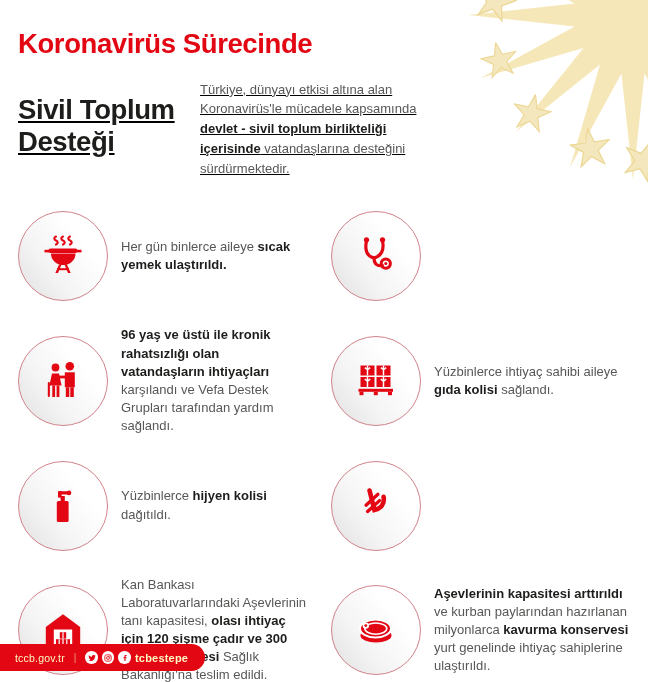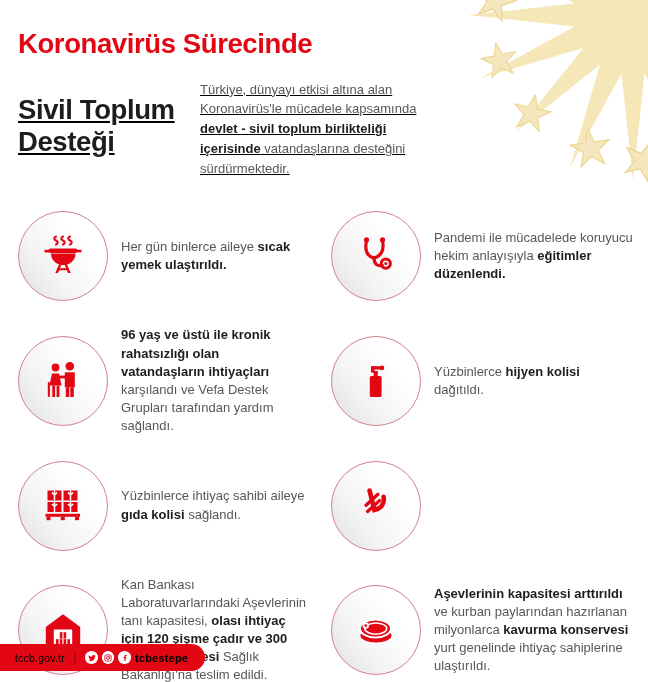--- a/index.html
+++ b/index.html
@@ -43,21 +43,21 @@
   }
   .icn svg{display:block;}
   .item p{margin:0;font-size:13px;line-height:1.4;color:#575756;}
   .col-l p{max-width:190px;}
   .col-r p{max-width:220px;}
   
   .footer{
     position:absolute;left:0;bottom:11px;height:27px;z-index:3;
     background:#e30613;border-radius:0 14px 14px 0;
     display:flex;align-items:center;gap:7px;
-    padding:0 17px 0 15px;color:#000000;
+    padding:0 17px 0 15px;color:#fef9c3;
   }
   .footer .site{font-size:10.5px;font-weight:400;letter-spacing:.2px;}
   .footer .sep{font-size:10px;opacity:.55;margin:0 2px;}
   .footer .handle{font-size:11px;font-weight:700;letter-spacing:.2px;}
   .soc{
     width:12.5px;height:12.5px;border-radius:50%;background:#fff;
     display:flex;align-items:center;justify-content:center;margin-right:-3px;
   }
   .soc:last-of-type{margin-right:1px;}
 </style>
@@ -131,54 +131,40 @@
     <div class="icn">
       <svg width="48" height="48" viewBox="0 0 48 48">
         <path d="M14.5 9C12.5 18 15 24.5 22 25.8 29 24.5 32.5 18 30.5 9" fill="none" stroke="#e30613" stroke-width="3.2" stroke-linecap="round"></path>
         <circle cx="14.5" cy="7.8" r="2.6" fill="#e30613"></circle>
         <circle cx="30.5" cy="7.8" r="2.6" fill="#e30613"></circle>
         <path d="M22 26c0 6 3.4 8.6 8.3 7.5" fill="none" stroke="#e30613" stroke-width="3.2" stroke-linecap="round"></path>
         <circle cx="33.8" cy="31.6" r="4.6" fill="none" stroke="#e30613" stroke-width="3"></circle>
         <circle cx="33.8" cy="31.6" r="1.5" fill="#e30613"></circle>
       </svg>
     </div>
-    <p><span>Pandemi ile mücadelede koruyucu hekim anlayışıyla </span><span class="b">eğitimler düzenlendi.</span></p>
   </div>
 
   <div class="item col-l">
     <div class="icn">
       <svg width="48" height="48" viewBox="0 0 48 48" fill="#e30613">
         <rect x="8.8" y="25" width="2.1" height="15" rx="1"></rect>
         <circle cx="16.5" cy="10.5" r="3.9"></circle>
         <path d="M13 16.5h7l2.6 12H10.4z"></path>
         <rect x="13.3" y="28.5" width="2.8" height="11.5"></rect>
         <rect x="17.6" y="28.5" width="2.8" height="11.5"></rect>
         <rect x="19.8" y="18.6" width="7.5" height="2.8"></rect>
         <circle cx="30.8" cy="9.3" r="4.3"></circle>
         <rect x="25.8" y="15.3" width="10" height="15"></rect>
         <rect x="26.8" y="30.3" width="3.5" height="9.7"></rect>
         <rect x="31.3" y="30.3" width="3.5" height="9.7"></rect>
       </svg>
     </div>
     <p><span class="b">96 yaş ve üstü ile kronik rahatsızlığı olan vatandaşların ihtiyaçları</span><span> karşılandı ve Vefa Destek Grupları tarafından yardım sağlandı.</span></p>
   </div>
 
-  <div class="item col-l">
-    <div class="icn">
-      <svg width="48" height="48" viewBox="0 0 48 48" fill="#e30613">
-        <rect x="17.8" y="19" width="11.8" height="21" rx="1.5"></rect>
-        <rect x="21.6" y="14" width="4.2" height="5.5"></rect>
-        <rect x="19" y="9.2" width="10.6" height="3.4" rx="1.7"></rect>
-        <circle cx="30" cy="10.9" r="2.3"></circle>
-        <rect x="19" y="9.2" width="3.6" height="6.4"></rect>
-      </svg>
-    </div>
-    <p><span>Yüzbinlerce </span><span class="b">hijyen kolisi</span><span> dağıtıldı.</span></p>
-  </div>
-
   <div class="item col-r">
     <div class="icn">
       <svg width="48" height="48" viewBox="0 0 48 48">
         <g fill="#e30613">
           <rect x="8.5" y="8.5" width="14" height="10"></rect>
           <rect x="24.5" y="8.5" width="14" height="10"></rect>
           <rect x="8.5" y="20" width="14" height="10"></rect>
           <rect x="24.5" y="20" width="14" height="10"></rect>
           <rect x="6.5" y="31.8" width="34.5" height="3"></rect>
           <rect x="7.5" y="34.8" width="4" height="3.4"></rect>
@@ -193,20 +179,33 @@
           <path d="M12.8 10.6l2.7 2m2.7-2l-2.7 2" fill="none"></path>
           <path d="M28.8 10.6l2.7 2m2.7-2l-2.7 2" fill="none"></path>
           <path d="M12.8 22.1l2.7 2m2.7-2l-2.7 2" fill="none"></path>
           <path d="M28.8 22.1l2.7 2m2.7-2l-2.7 2" fill="none"></path>
         </g>
       </svg>
     </div>
     <p><span>Yüzbinlerce ihtiyaç sahibi aileye </span><span class="b">gıda kolisi</span><span> sağlandı.</span></p>
   </div>
 
+  <div class="item col-l">
+    <div class="icn">
+      <svg width="48" height="48" viewBox="0 0 48 48" fill="#e30613">
+        <rect x="17.8" y="19" width="11.8" height="21" rx="1.5"></rect>
+        <rect x="21.6" y="14" width="4.2" height="5.5"></rect>
+        <rect x="19" y="9.2" width="10.6" height="3.4" rx="1.7"></rect>
+        <circle cx="30" cy="10.9" r="2.3"></circle>
+        <rect x="19" y="9.2" width="3.6" height="6.4"></rect>
+      </svg>
+    </div>
+    <p><span>Yüzbinlerce </span><span class="b">hijyen kolisi</span><span> dağıtıldı.</span></p>
+  </div>
+
   <div class="item col-r">
     <div class="icn">
       <svg width="48" height="48" viewBox="0 0 48 48">
         <g transform="rotate(-14 24 24)" fill="none" stroke="#e30613" stroke-linecap="round">
           <path d="M21.5 7.5v20c7 .3 11.6-3.9 12.1-10.6" stroke-width="4.6"></path>
           <path d="M14.5 20.8l14.2-7.7" stroke-width="3.3"></path>
           <path d="M14.5 27.3l14.2-7.7" stroke-width="3.3"></path>
         </g>
       </svg>
     </div>

